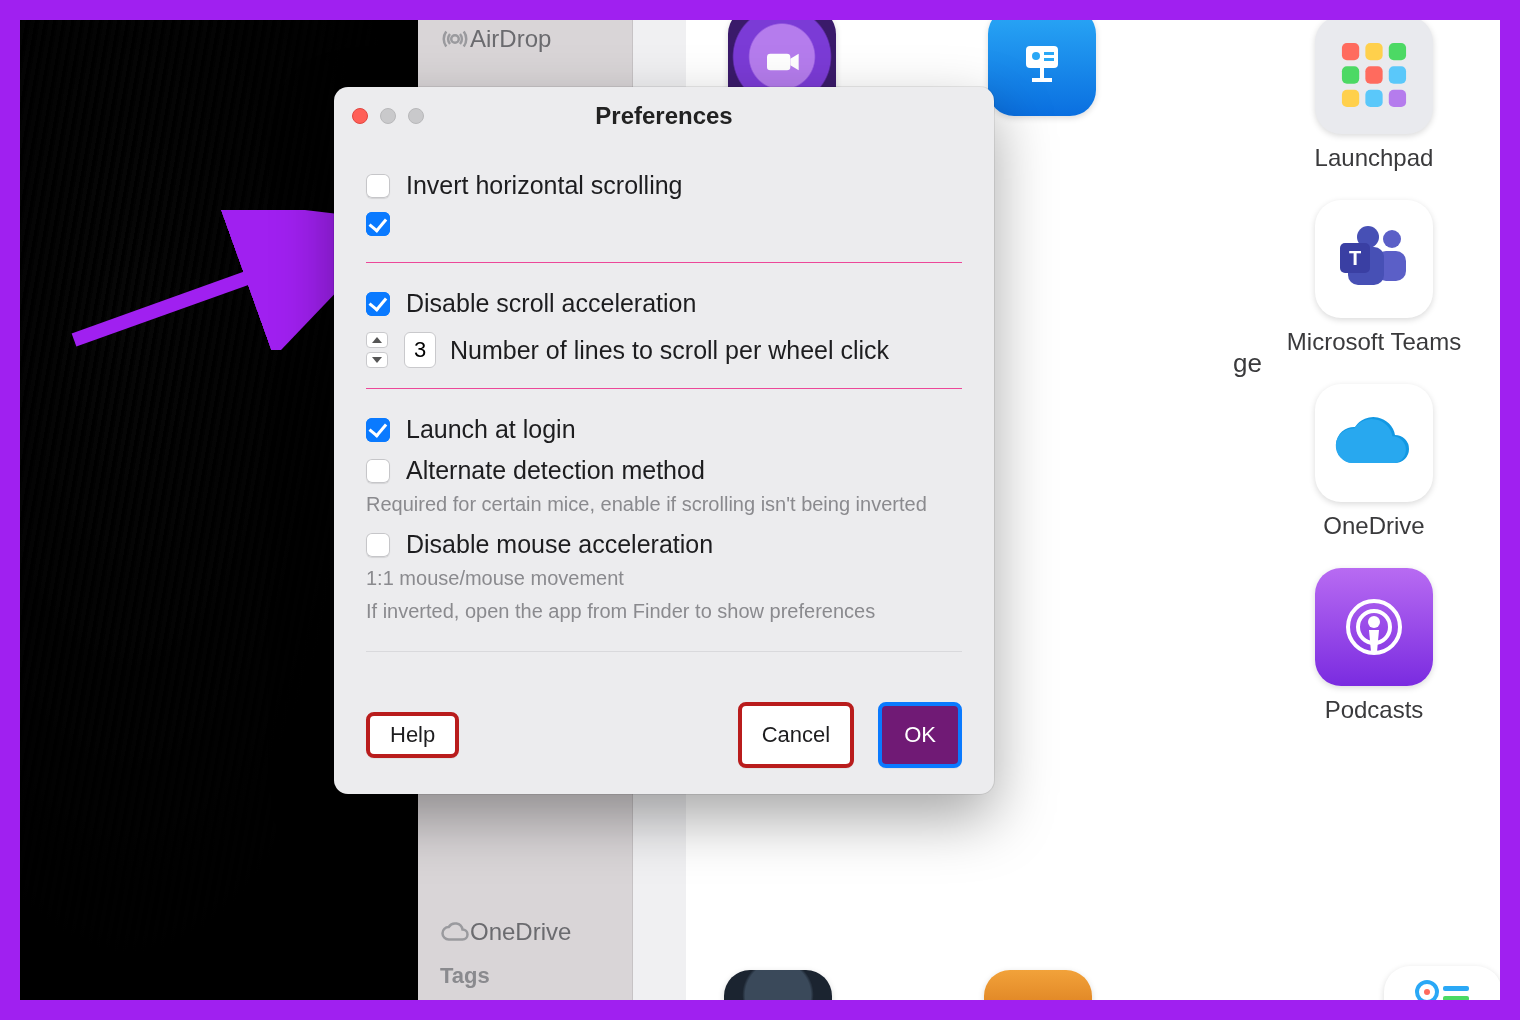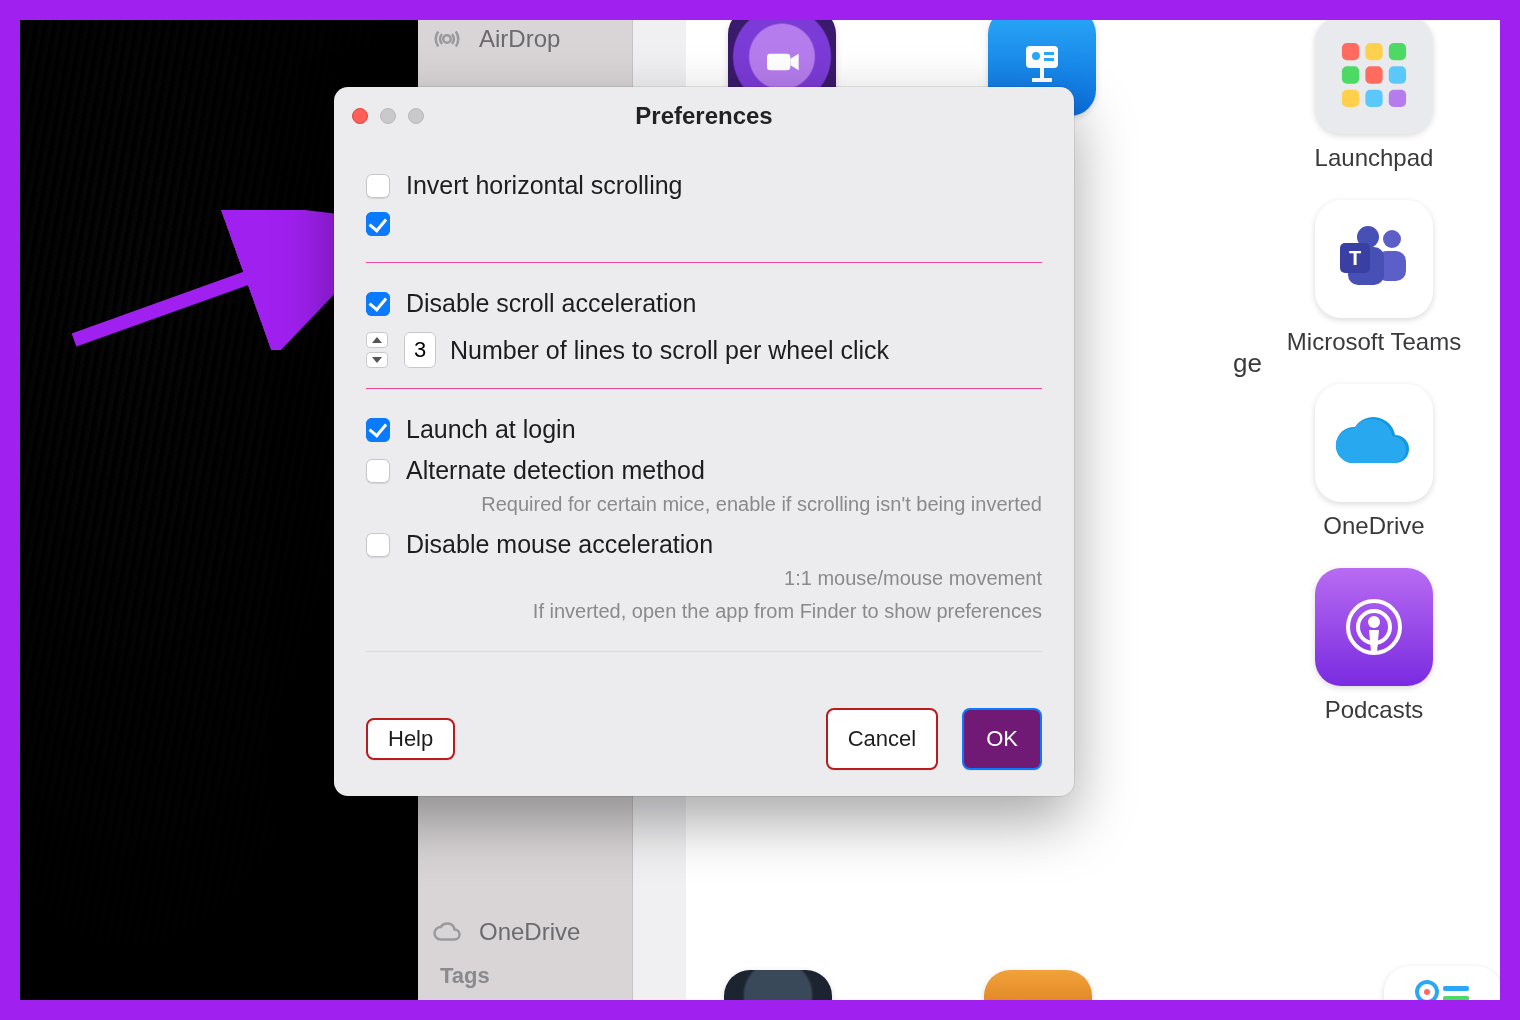--- a/index.html
+++ b/index.html
@@ -38,22 +38,22 @@
 
   
   .finder-sidebar {
     position: absolute;
     left: 398px; top: -20px;
     width: 215px; height: 1000px;
     background: #d9d5d7;
     border-right: 1px solid #c7c3c5;
   }
   .finder-row {
-    display: flex; align-items: center; gap: 17px;
-    padding: 10px 16px 10px 14px;
+    display: flex; align-items: center; gap: 0;
+    padding: 10px 16px 10px 22px;
     color: #6b6b6f;
     font-size: 24px;
   }
   .finder-row svg { width: 30px; height: 30px; fill: none; stroke: #9a9a9e; stroke-width: 2; }
   .finder-airdrop { margin-top: 14px; }
   .finder-onedrive { margin-top: 843px; }
   .finder-tags { margin-top: 6px; font-weight: 600; color: #8a8a8e; font-size: 22px; padding-left: 22px; }
 
   
   .apps-right {
@@ -99,42 +99,42 @@
     position: absolute;
     left: -6px; top: 190px;
     width: 400px; height: 140px;
     pointer-events: none;
   }
 
   
   .prefs {
     position: absolute;
     left: 314px; top: 67px;
-    width: 740px;
+    width: 660px;
     background: #ececee;
     border-radius: 14px;
     box-shadow: 0 24px 60px rgba(0,0,0,0.35), 0 0 0 1px rgba(0,0,0,0.08);
     overflow: hidden;
   }
   .titlebar {
     height: 58px;
     display:flex; align-items:center;
     position:relative;
   }
   .traffic { position:absolute; left:18px; top:21px; display:flex; gap:12px; }
   .traffic span {
     width:16px; height:16px; border-radius:50%;
     background:#c9c9cb; border:1px solid #b8b8ba;
   }
   .traffic .close { background:#ff5f57; border-color:#e14640; }
   .title { width:100%; text-align:center; font-weight:700; font-size:24px; color:#222; }
 
   .body { padding: 0 32px 24px 32px; }
   .group { border-bottom: 1px solid #ec4899; padding: 20px 0; }
-  .group:last-of-type { border-bottom: 1px solid #d9d9dc; margin-bottom: 28px; text-align: right; }
+  .group:last-of-type { border-bottom: 1px solid #d9d9dc; margin-bottom: 22px; }
 
   .row { display:flex; align-items:center; gap:16px; padding:6px 0; }
   .checkbox {
     width:24px; height:24px; border-radius:6px;
     background:#fff; box-shadow: inset 0 0 0 1px #c6c6c9, 0 1px 1px rgba(0,0,0,0.1);
     display:flex; align-items:center; justify-content:center;
     flex-shrink:0;
   }
   .checkbox.checked {
     background:#0a7aff; box-shadow: inset 0 0 0 1px #0a7aff;
@@ -161,21 +161,21 @@
     border-radius:6px; display:flex; align-items:center; justify-content:center;
     font-size:22px;
   }
 
   .footer {
     display:flex; justify-content:space-between; align-items:center;
     padding: 4px 32px 26px 32px;
   }
   .btn {
     padding: 6px 20px; font-size:22px; border-radius:8px;
-    background:#fff; border:2px solid #b91c1c; color:#1d1d1f;
+    background:#fff; border:4px solid #b91c1c; color:#1d1d1f;
     box-shadow: 0 1px 1px rgba(0,0,0,0.05);
   }
   .btn.primary {
     background:#701a75; border-color:#0a7aff; color:#fff;
     padding: 16px 22px;
   }
   .footer-right { display:flex; gap:24px; }
 
   
   .partial-launchpad-like {

